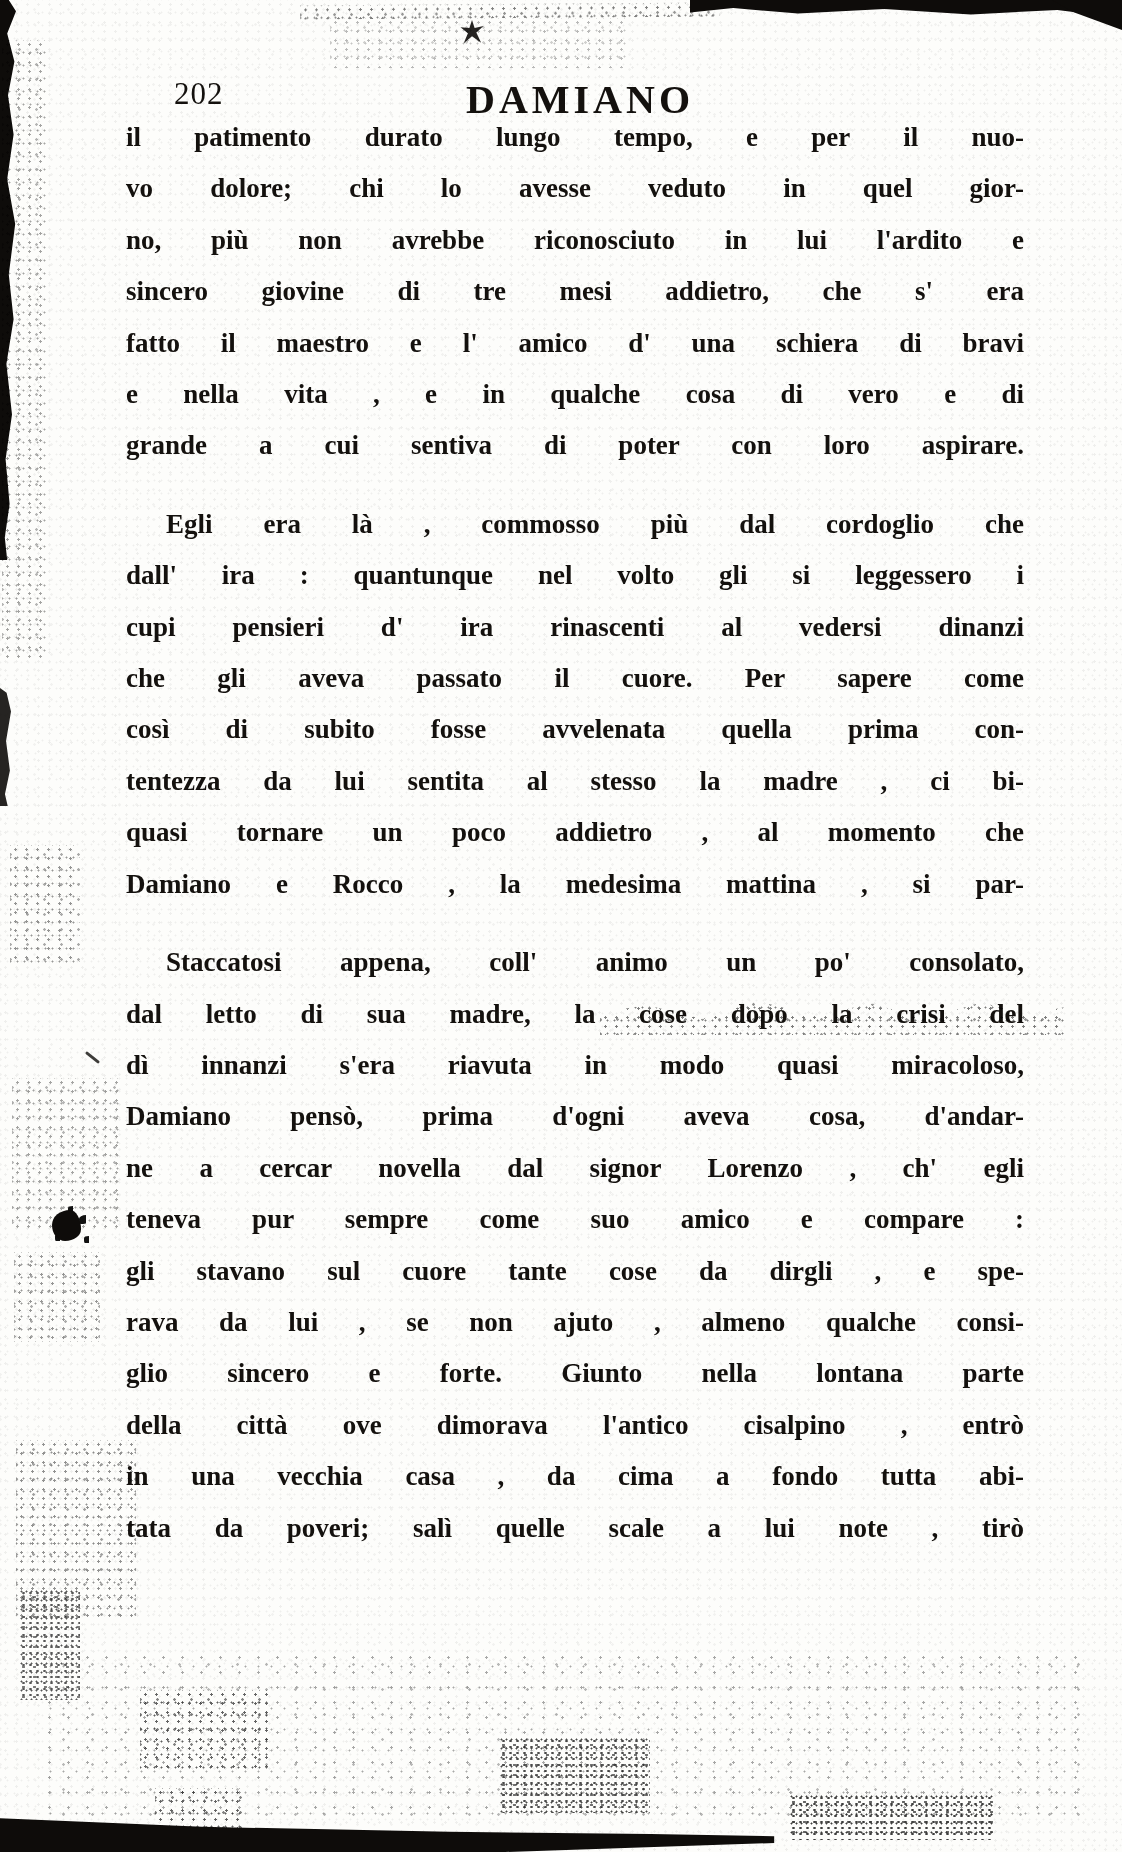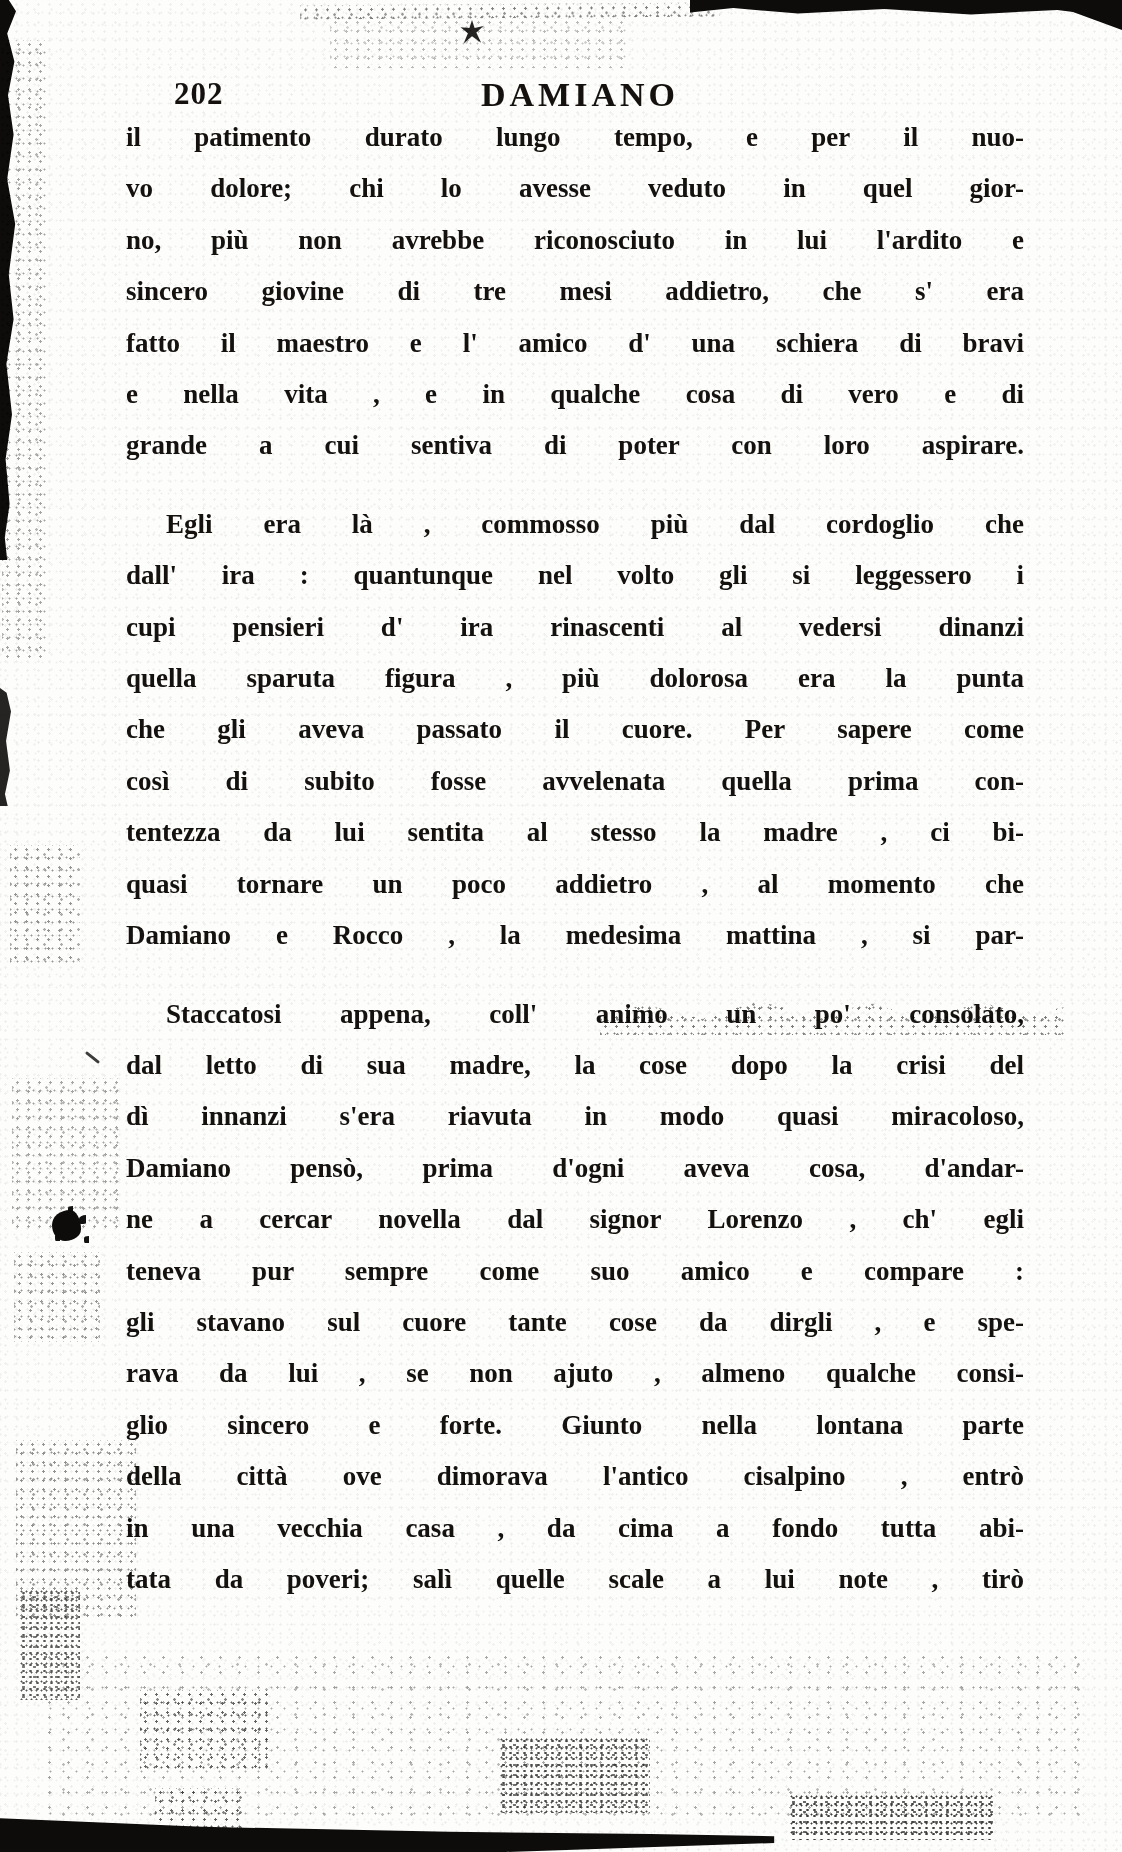--- a/index.html
+++ b/index.html
@@ -10,26 +10,26 @@
     overflow:hidden;position:relative;
   }
   .page{
     position:absolute;inset:0;
     background:#fdfdfb;
     color:#14110e;
   }
   
   .pagenum{
     position:absolute;left:174px;top:76px;
-    font-size:31px;font-weight:bold;letter-spacing:1px;
+    font-size:31px;font-weight:normal;letter-spacing:1px;
   }
   .runhead{
     position:absolute;left:50%;top:76px;
     transform:translateX(calc(-50% + 19px));
-    font-size:34px;font-weight:bold;letter-spacing:4px;
+    font-size:40px;font-weight:bold;letter-spacing:4px;
   }
   
   .textblock{
     position:absolute;left:126px;top:112px;width:898px;
     font-size:27px;line-height:51.4px;
     text-rendering:optimizeLegibility;
     font-weight:bold;
   }
   .para{margin:0;padding:0;}
   .tl{
@@ -105,21 +105,20 @@
       <div class="tl">fatto il maestro e l' amico d' una schiera di bravi</div>
       <div class="tl">e nella vita , e in qualche cosa di vero e di</div>
       <div class="tl">grande a cui sentiva di poter con loro aspirare.</div>
     <p></p>
 
     <p class="para">
       </p>
       <div class="tl indent">Egli era là , commosso più dal cordoglio che</div>
       <div class="tl">dall' ira : quantunque nel volto gli si leggessero i</div>
       <div class="tl">cupi pensieri d' ira rinascenti al vedersi dinanzi</div>
-      <div class="tl">quella sparuta figura , più dolorosa era la punta</div>
       <div class="tl">che gli aveva passato il cuore. Per sapere come</div>
       <div class="tl">così di subito fosse avvelenata quella prima con-</div>
       <div class="tl">tentezza da lui sentita al stesso la madre , ci bi-</div>
       <div class="tl">quasi tornare un poco addietro , al momento che</div>
       <div class="tl">Damiano e Rocco , la medesima mattina , si par-</div>
     <p></p>
 
     <p class="para">
       </p>
       <div class="tl indent">Staccatosi appena, coll' animo un po' consolato,</div>

